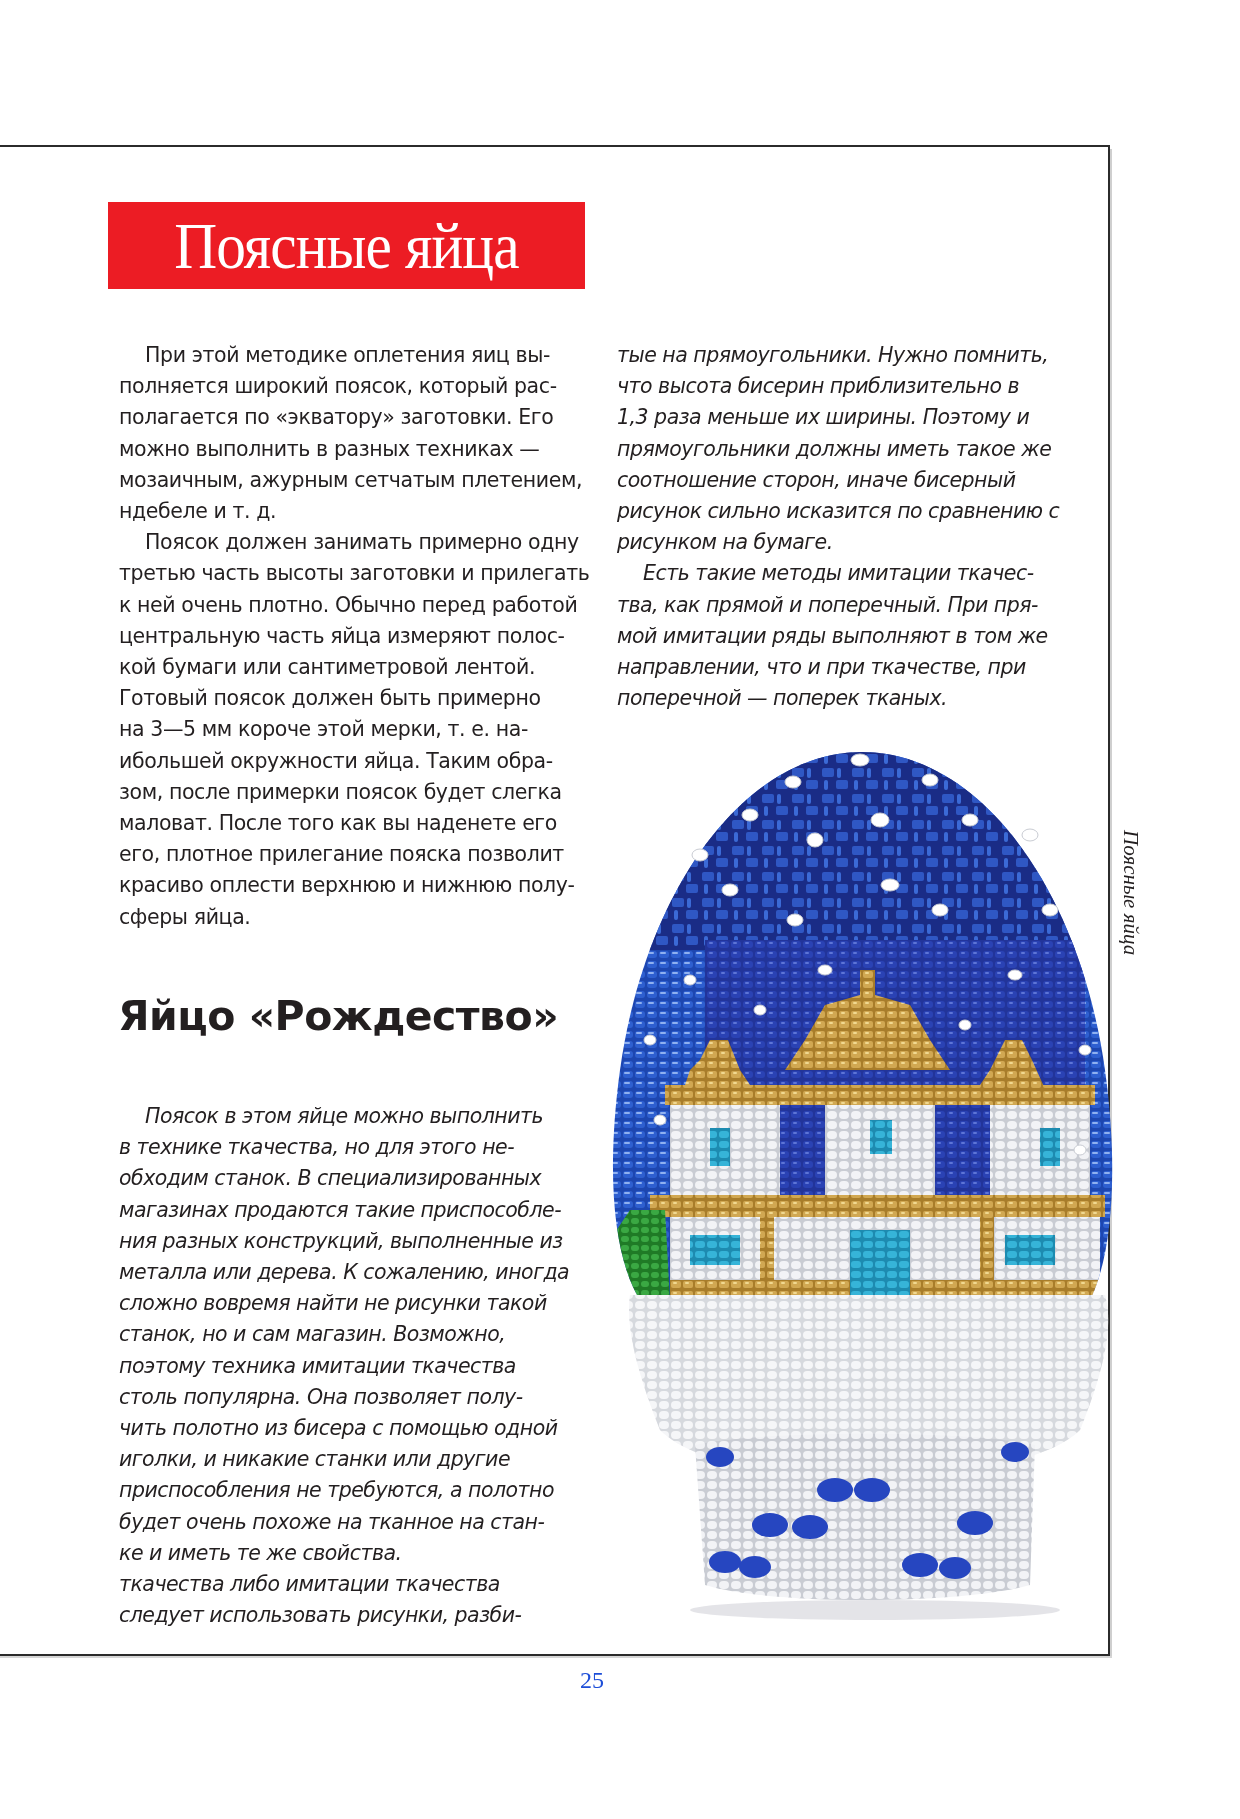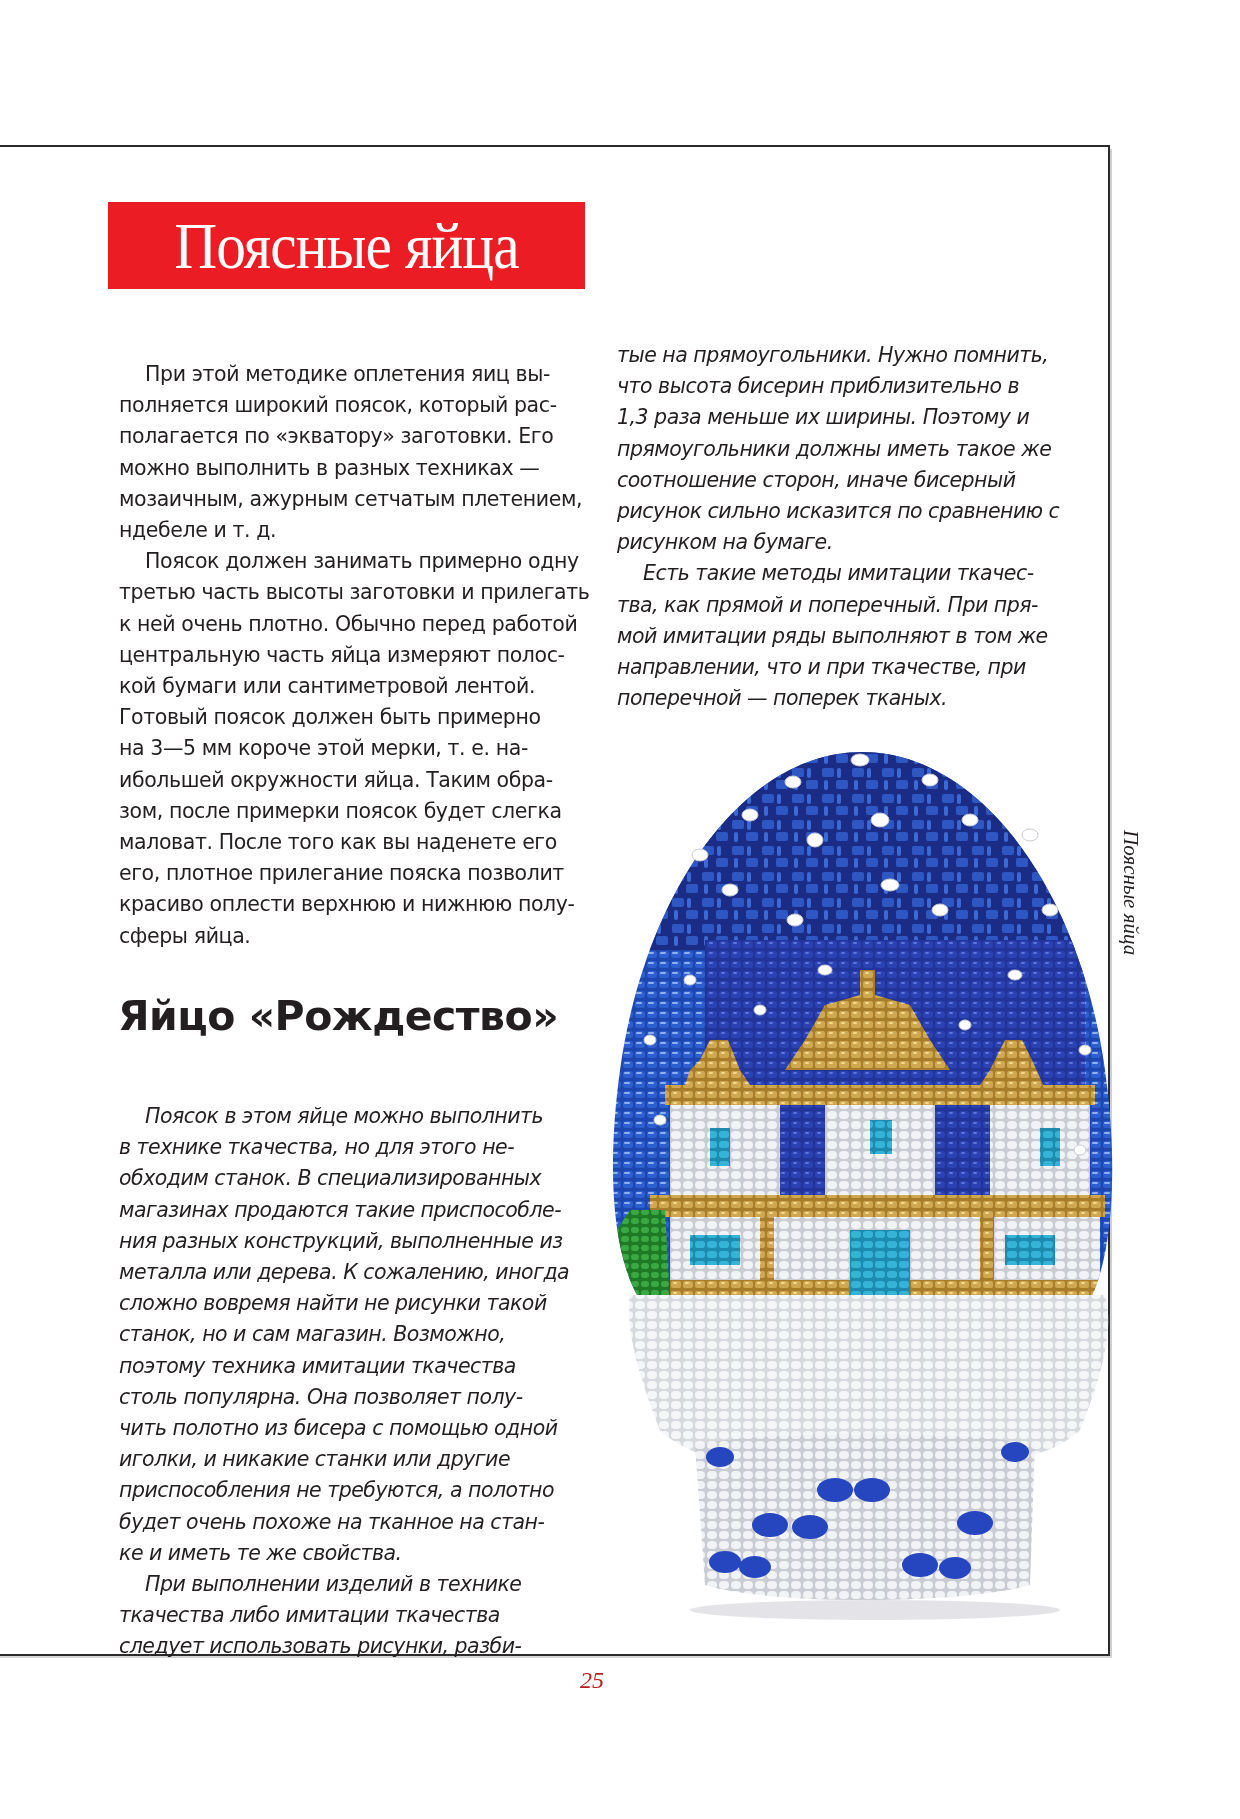--- a/index.html
+++ b/index.html
@@ -29,39 +29,39 @@
   .subheading { position:absolute; left:118px; top:996px; font-family:"DejaVu Sans", sans-serif;
                 font-weight:bold; font-size:41px; letter-spacing:-0.5px; line-height:1; }
 
   .left-col2 { left:119px; top:1064px; width:480px; }
 
   .side-header { position:absolute; left:1115px; top:830px; width:30px; height:145px; }
   .side-header span { position:absolute; left:15px; top:0; transform-origin:0 0; transform:rotate(90deg) translateY(-50%);
      font-family:"Liberation Serif", "DejaVu Serif", serif; font-style:italic; font-size:21px; white-space:nowrap; color:#231f20; }
 
   .page-number { position:absolute; left:580px; top:1667px; font-family:"Liberation Serif", "DejaVu Serif", serif;
-                 font-style:italic; font-size:24px; color:#b91c1c; }
+                 font-size:24px; color:#1d4ed8; }
 
   .egg { position:absolute; left:610px; top:740px; width:505px; height:885px; }
 </style>
 </head>
 <body>
 
 <div class="frame-top"></div>
 <div class="frame-right"></div>
 <div class="frame-bottom"></div>
 <div class="frame-shadow-r"></div>
 <div class="frame-shadow-b"></div>
 
 <div class="title-box">
   <span>Поясные яйца</span>
 </div>
 
 <div class="col left-col upright">
-  <p id="lp0" style="text-indent: 0px; margin-top: 19px;">
+  <p id="lp0" style="text-indent: 0px;">
       <span class="line first">При этой методике оплетения яиц вы-</span>
       <span class="line">полняется широкий поясок, который рас-</span>
       <span class="line">полагается по «экватору» заготовки. Его</span>
       <span class="line">можно выполнить в разных техниках —</span>
       <span class="line">мозаичным, ажурным сетчатым плетением,</span>
       <span class="line">ндебеле и т. д.</span>
     </p>
   <p id="lp1" style="text-indent: 0px;">
       <span class="line first">Поясок должен занимать примерно одну</span>
       <span class="line">третью часть высоты заготовки и прилегать</span>
@@ -93,21 +93,20 @@
       <span class="line">станок, но и сам магазин. Возможно,</span>
       <span class="line">поэтому техника имитации ткачества</span>
       <span class="line">столь популярна. Она позволяет полу-</span>
       <span class="line">чить полотно из бисера с помощью одной</span>
       <span class="line">иголки, и никакие станки или другие</span>
       <span class="line">приспособления не требуются, а полотно</span>
       <span class="line">будет очень похоже на тканное на стан-</span>
       <span class="line">ке и иметь те же свойства.</span>
     </p>
   <p id="ls1" style="text-indent: 0px;">
-      <span class="line first">При выполнении изделий в технике</span>
       <span class="line">ткачества либо имитации ткачества</span>
       <span class="line">следует использовать рисунки, разби-</span>
     </p>
 </div>
 
 <div class="col right-col italic">
   <p id="rp0" style="text-indent: 0px;">
       <span class="line">тые на прямоугольники. Нужно помнить,</span>
       <span class="line">что высота бисерин приблизительно в</span>
       <span class="line">1,3 раза меньше их ширины. Поэтому и</span>

